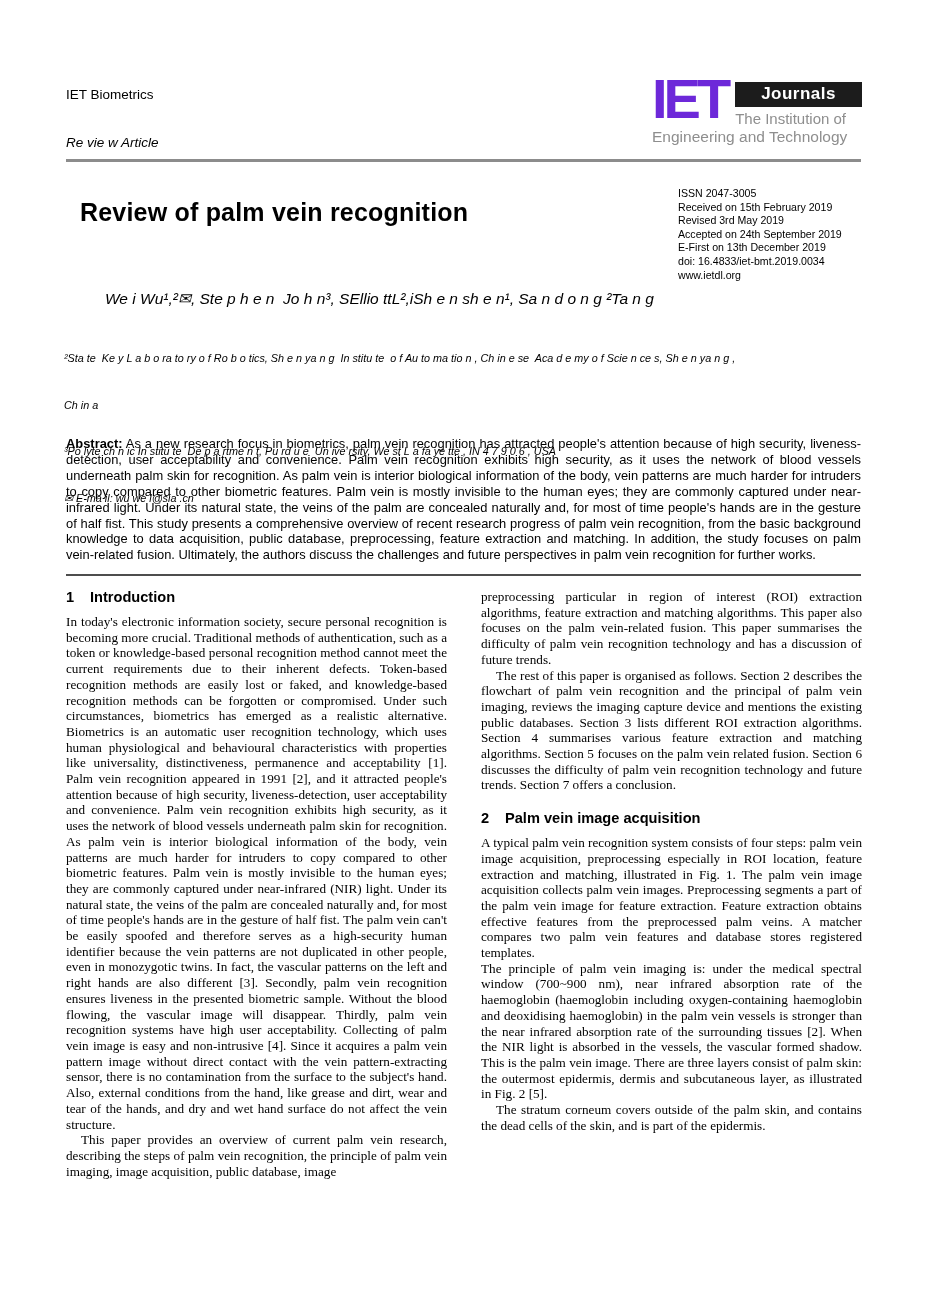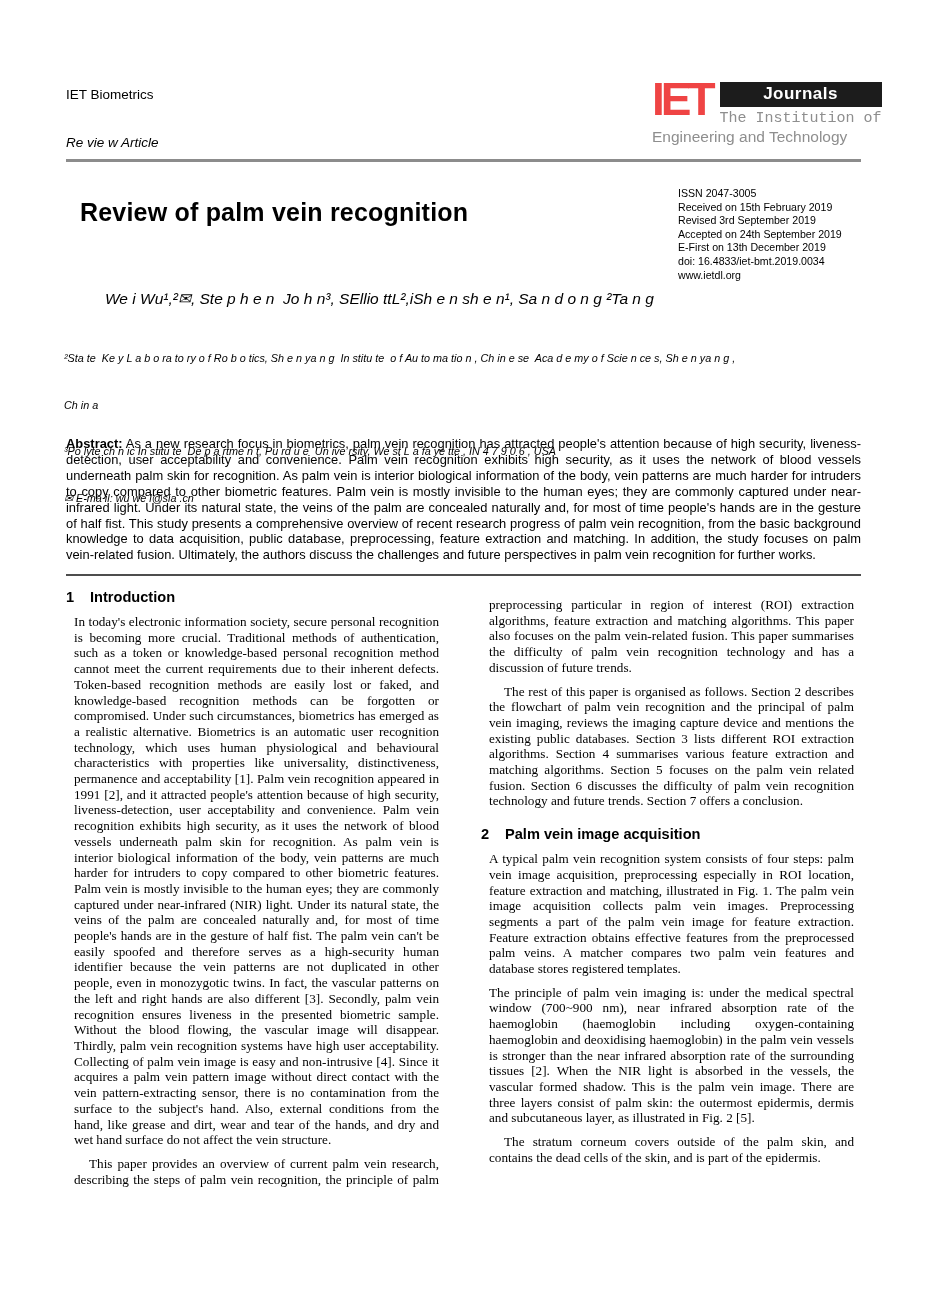--- a/index.html
+++ b/index.html
@@ -7,26 +7,26 @@
         font-family:"Liberation Sans",sans-serif;color:#000;}
 
   
   .journal-name{position:absolute;left:66px;top:87px;font-size:13.5px;}
   .article-type{position:absolute;left:66px;top:135px;font-size:13.5px;font-style:italic;}
   .rule-top{position:absolute;left:66px;top:159px;width:795px;height:3px;background:#8c8c8c;}
 
   
   .logo{position:absolute;left:652px;top:70px;width:210px;}
   .logo-top{display:flex;align-items:flex-start;}
-  .logo-iet{font-size:46px;font-weight:800;letter-spacing:-4px;line-height:58px;color:#ef4444;
+  .logo-iet{font-size:56px;font-weight:800;letter-spacing:-4px;line-height:58px;color:#6d28d9;
             font-family:"Liberation Sans",sans-serif;}
   .logo-right{display:flex;flex-direction:column;margin-left:8px;margin-top:12px;flex:1;}
   .logo-journals{background:#1c1c1c;color:#ffffff;font-weight:bold;font-size:17px;
                  padding:2px 6px 3px 6px;text-align:center;letter-spacing:0.5px;}
-  .logo-inst1{color:#8e8e8e;font-size:15px;margin-top:3px;text-align:left;white-space:nowrap;font-family:Liberation Mono, monospace;}
+  .logo-inst1{color:#8e8e8e;font-size:15px;margin-top:3px;text-align:left;white-space:nowrap;}
   .logo-inst2{color:#8e8e8e;font-size:15.5px;margin-top:0px;white-space:nowrap;}
 
   
   .paper-title{position:absolute;left:64px;top:182px;font-size:25px;font-weight:bold;letter-spacing:0.2px;}
   .meta-block{position:absolute;left:678px;top:187px;font-size:10.6px;line-height:13.6px;}
 
   
   .authors{position:absolute;left:64px;top:290px;font-size:15.5px;font-style:italic;white-space:pre;margin-left:41px;}
   .affiliations{position:absolute;left:64px;top:320px;font-size:10.8px;font-style:italic;
                 line-height:15.5px;white-space:pre;}
@@ -34,21 +34,21 @@
   
   .abstract{position:absolute;left:66px;top:436px;width:795px;font-size:12.9px;line-height:15.9px;
             text-align:justify;}
   .abstract .label{font-weight:bold;}
   .rule-mid{position:absolute;left:66px;top:574px;width:795px;height:2px;background:#4d4d4d;}
 
   
   .cols{position:absolute;left:66px;top:589px;width:796px;display:flex;gap:34px;height:644px;overflow:hidden;}
   .col{width:381px;}
   .body-text{font-family:"Liberation Serif",serif;font-size:13.2px;line-height:15.7px;text-align:justify;}
-  .body-text p{margin:8px;}
+  .body-text p{margin:0;}
   .body-text p.indent{text-indent:15px;}
   h2.section{font-family:"Liberation Sans",sans-serif;font-size:14.6px;font-weight:bold;
              margin:0 0 9px 0;display:flex;}
   h2.section .num{display:inline-block;width:24px;}
   h2.section.later{margin-top:17px;}
   h3.subsection{font-family:"Liberation Sans",sans-serif;font-size:13.6px;font-style:italic;
                 font-weight:normal;margin:16px 0 11px 0;white-space:pre;}
 
   
   .footer{position:absolute;left:66px;top:1237px;font-size:11.6px;line-height:15.5px;}
@@ -73,21 +73,21 @@
     </div>
     <div class="logo-inst2">Engineering and Technology</div>
   </div>
 
   <div class="rule-top"></div>
 
   <h1 class="paper-title" style="margin:16px;">Review of palm vein recognition</h1>
   <div class="meta-block">
     <div>ISSN 2047-3005</div>
     <div>Received on 15th February 2019</div>
-    <div>Revised 3rd September 2019</div>
+    <div>Revised 3rd May 2019</div>
     <div>Accepted on 24th September 2019</div>
     <div>E-First on 13th December 2019</div>
     <div>doi: 16.4833/iet-bmt.2019.0034</div>
     <div>www.ietdl.org</div>
   </div>
 
   <div class="authors">We i Wu¹,²✉, Ste p h e n  Jo h n³, SEllio ttL²,iSh e n sh e n¹, Sa n d o n g ²Ta n g</div>
   <div class="affiliations">
     <div>²Sta te  Ke y L a b o ra to ry o f Ro b o tics, Sh e n ya n g  In stitu te  o f Au to ma tio n , Ch in e se  Aca d e my o f Scie n ce s, Sh e n ya n g ,</div>
     <div>Ch in a</div>

